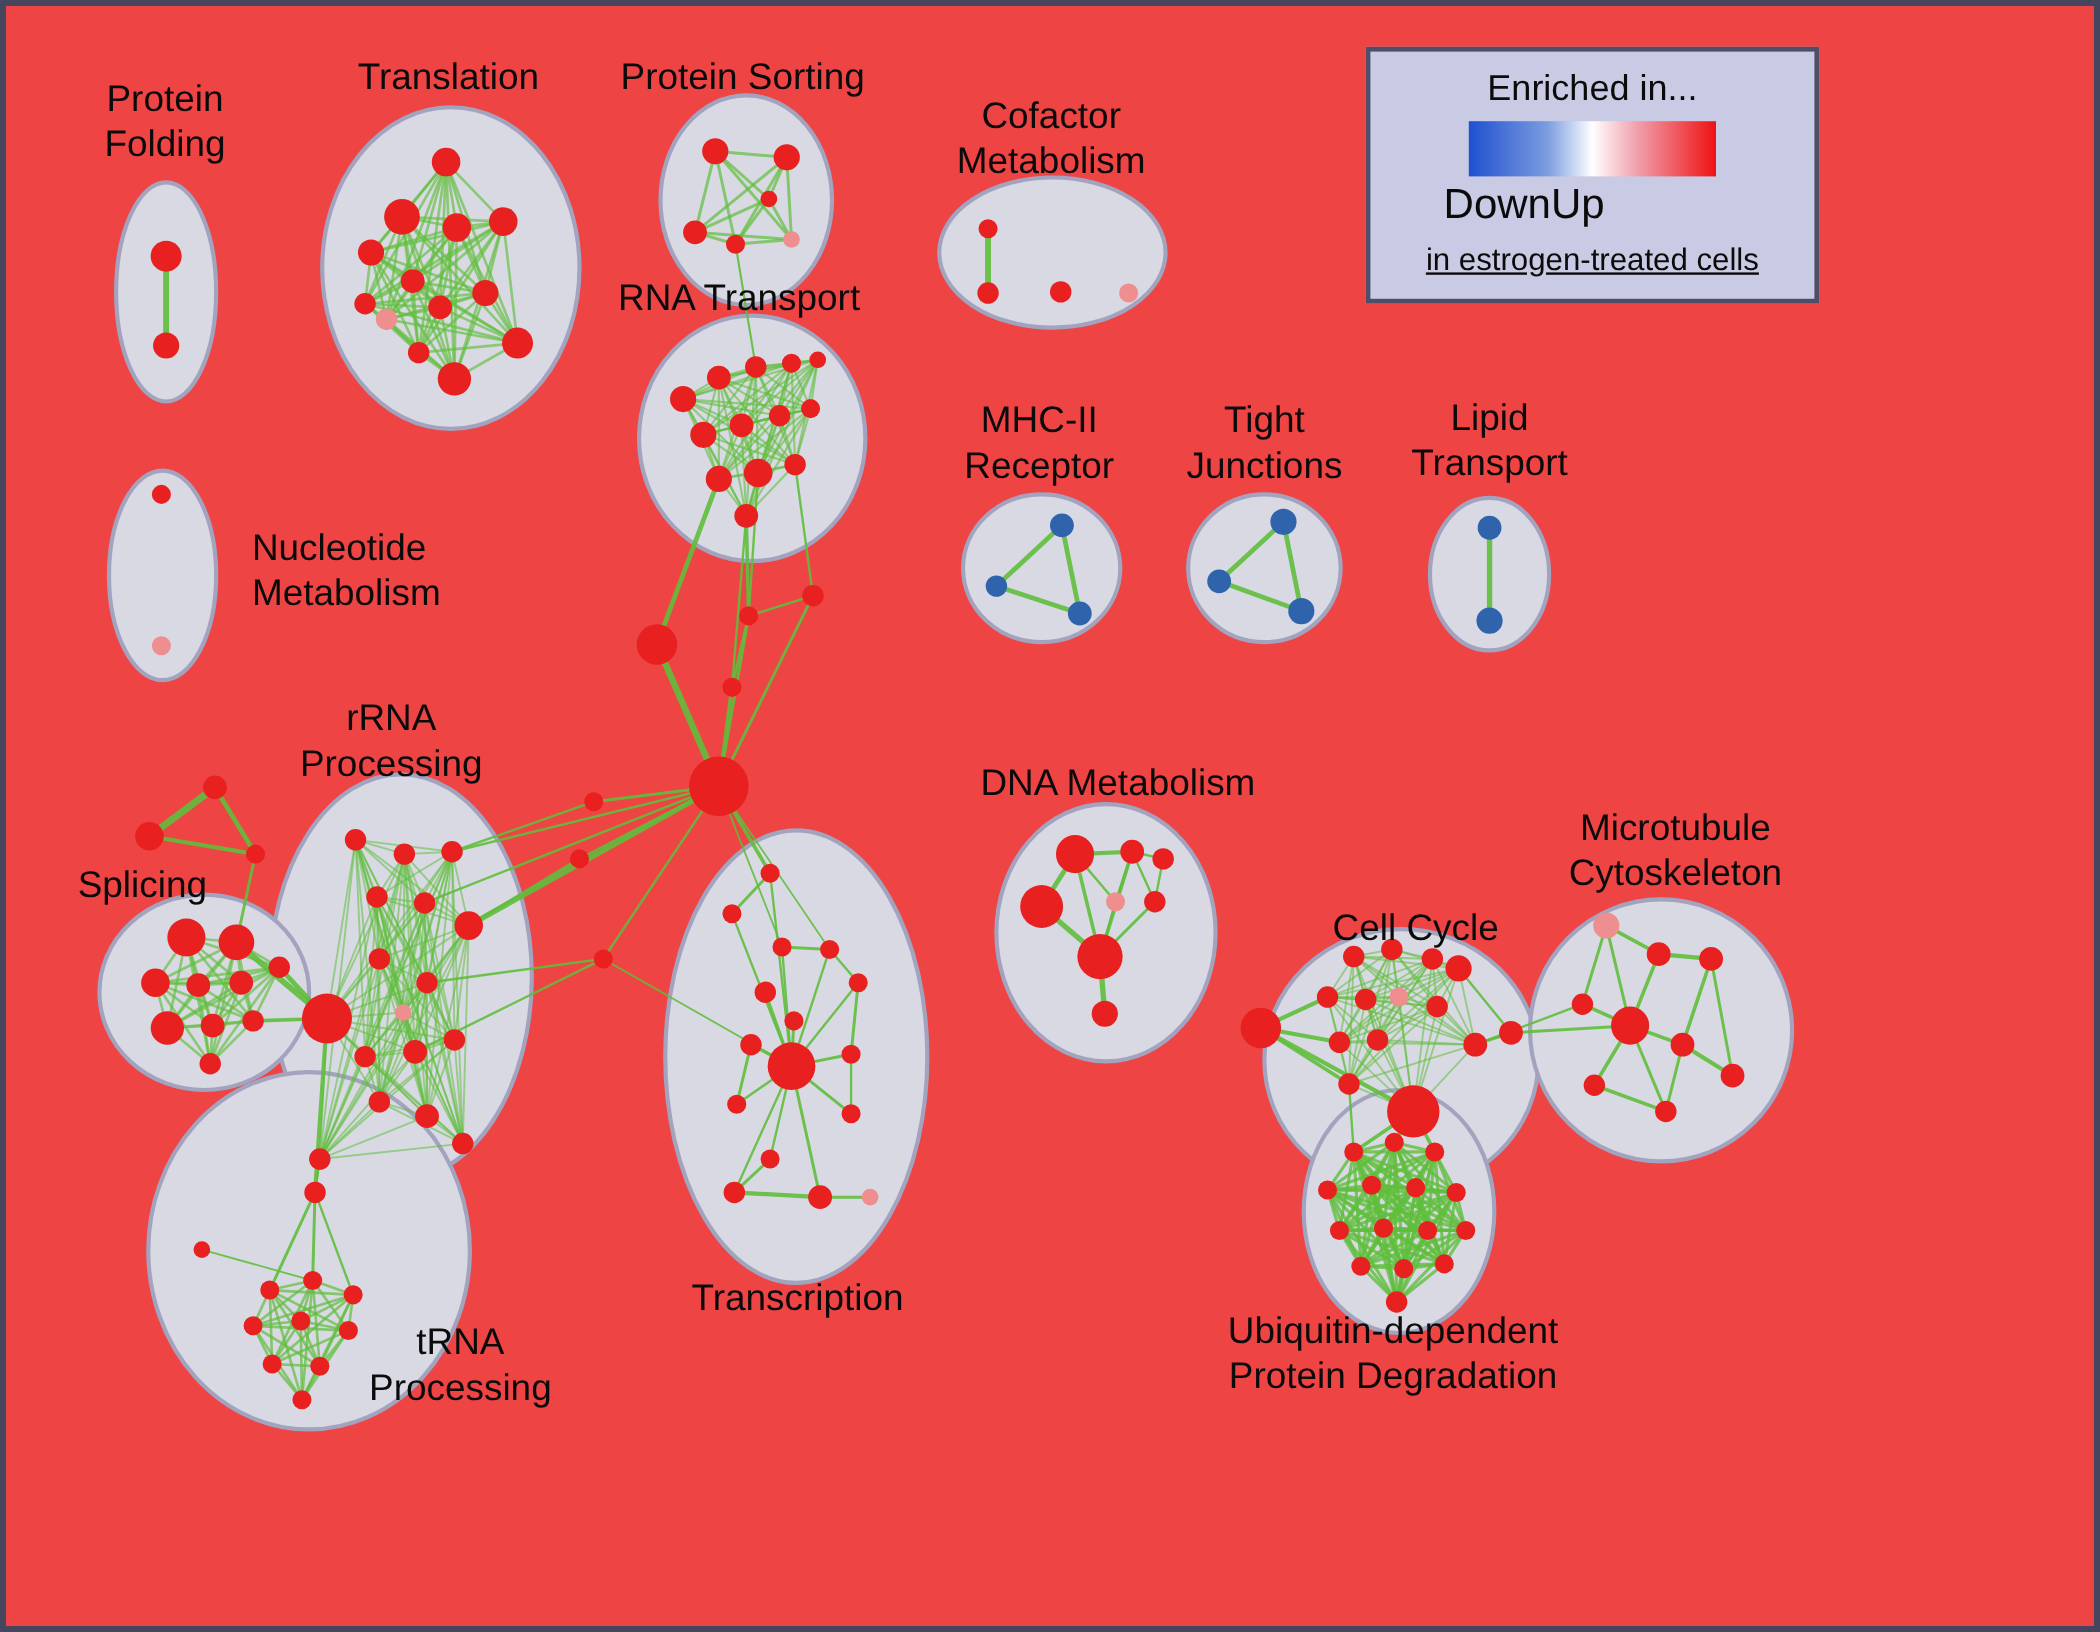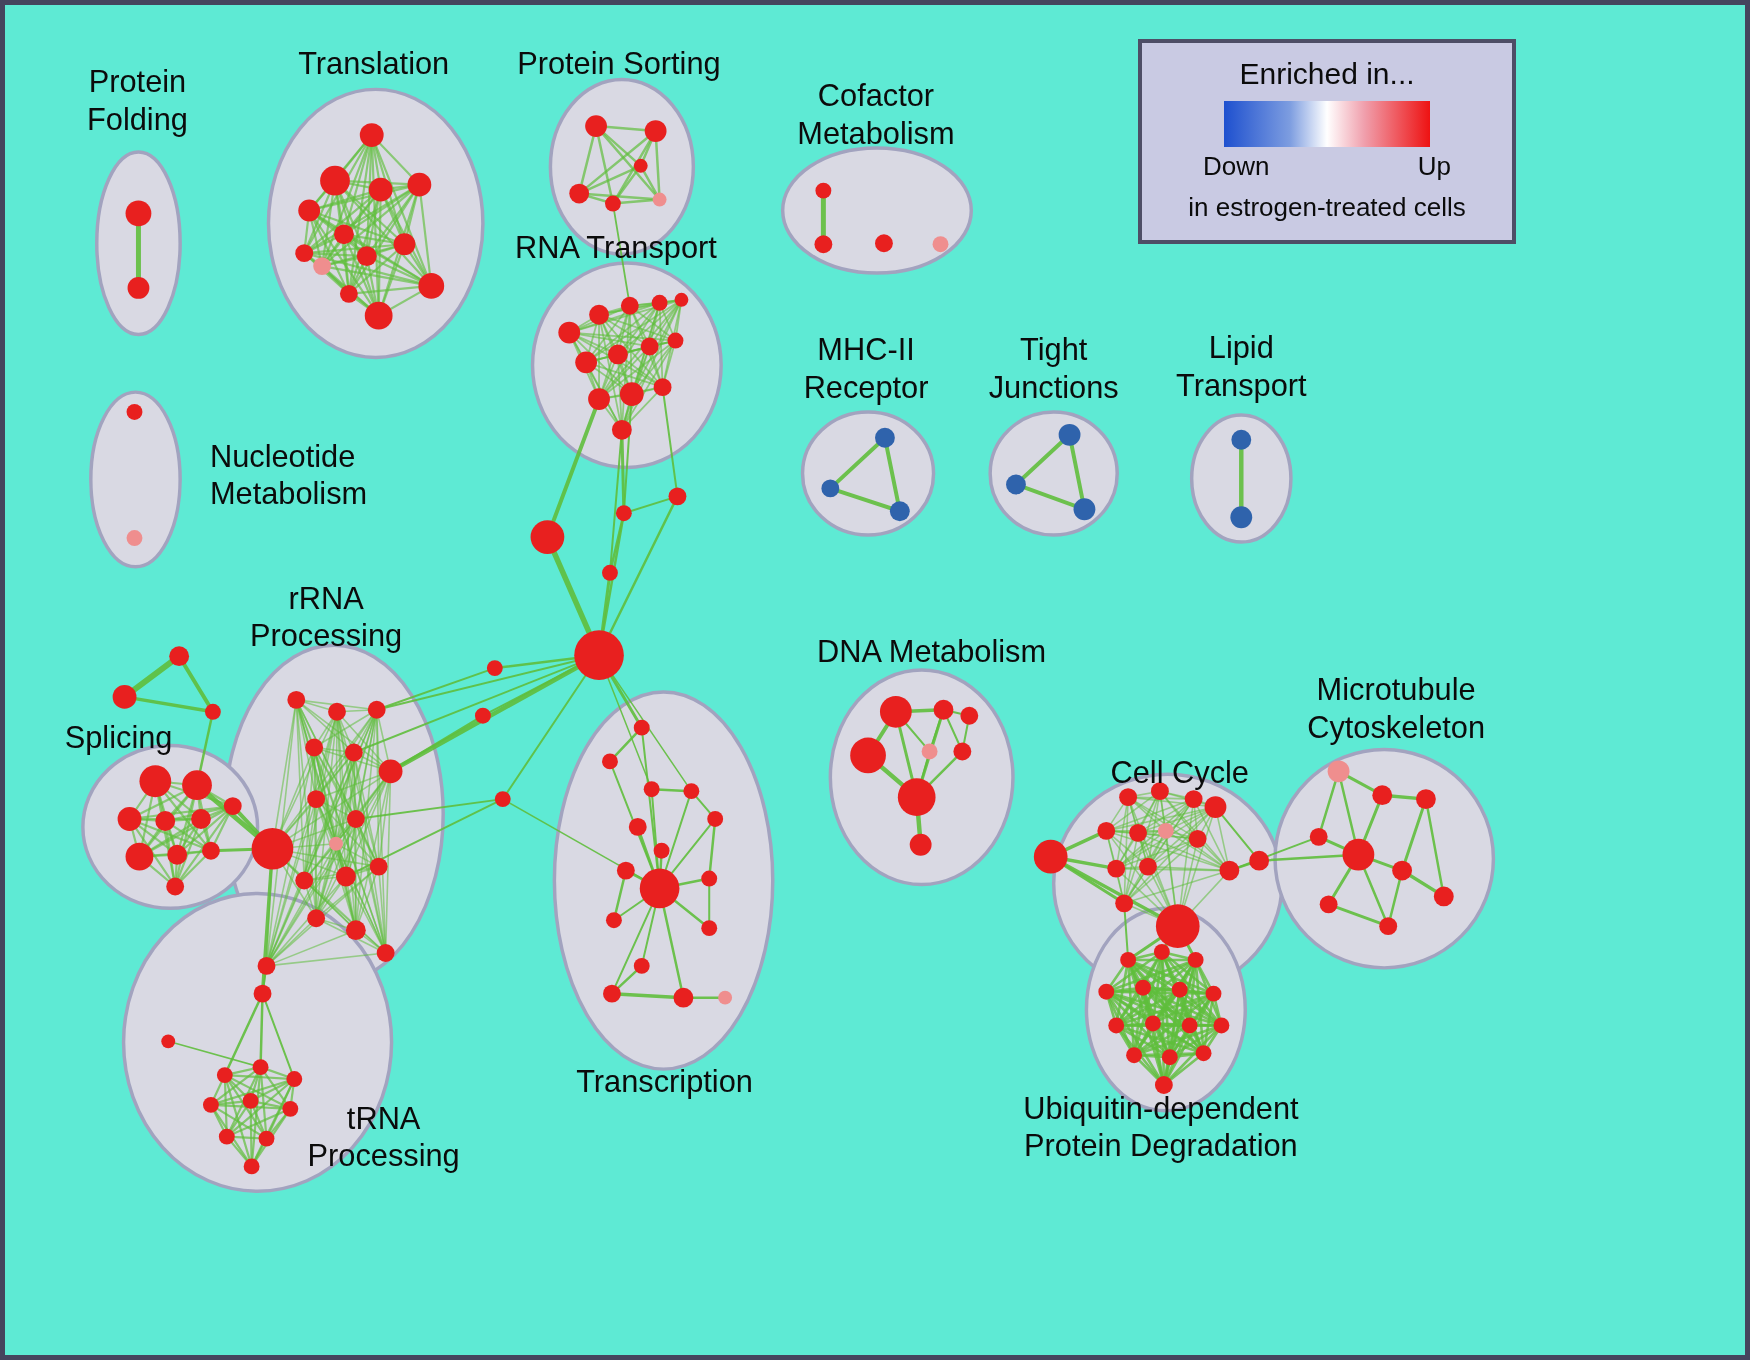--- a/index.html
+++ b/index.html
@@ -1,36 +1,36 @@
 <!DOCTYPE html>
 <html><head>
 <meta charset="utf-8">
 <style>
   html,body{margin:0;padding:0;background:#9fa0b8;}
   .canvas{
     position:relative;
     width:1750px;height:1360px;
-    background:#5eead4;
+    background:#ef4444;
     border:5px solid #45455e;
     box-sizing:border-box;
     overflow:hidden;
     font-family:"Liberation Sans",sans-serif;
   }
   .canvas svg{position:absolute;left:0;top:0;width:100%;height:100%;}
   .cluster{fill:#d9d9e3;stroke:#a2a3bf;stroke-width:3.5;}
   .clabel{fill:#0b0b0b;font-family:"Liberation Sans",sans-serif;font-size:31px;}
   .legend{
     position:absolute;left:1133px;top:34px;width:378px;
     box-sizing:border-box;border:4px solid #4e4e66;background:#c9cae3;
     padding:14px 10px 16px;text-align:center;color:#0b0b0b;
   }
   .legend-title{font-size:30px;margin-bottom:10px;}
   .legend-bar{height:46px;width:206px;margin:0 auto;}
-  .legend-updown{width:248px;margin:4px auto 8px;display:flex;justify-content:space-between;font-size:26px;}
-  .legend-sub{font-size:26px;line-height:34px;}
+  .legend-updown{width:248px;margin:4px auto 8px;display:flex;justify-content:flex-start;font-size:35px;}
+  .legend-sub{font-size:26px;line-height:34px;text-decoration:underline;}
 </style>
 </head>
 <body>
 
 <div class="canvas">
   <svg id="network" viewBox="0 0 1750 1360">
       <g>
         <ellipse cx="133" cy="240" rx="42" ry="92" class="cluster"></ellipse>
         <ellipse cx="372" cy="220" rx="108" ry="135" class="cluster"></ellipse>
         <ellipse cx="620" cy="163" rx="72" ry="88" class="cluster"></ellipse>

